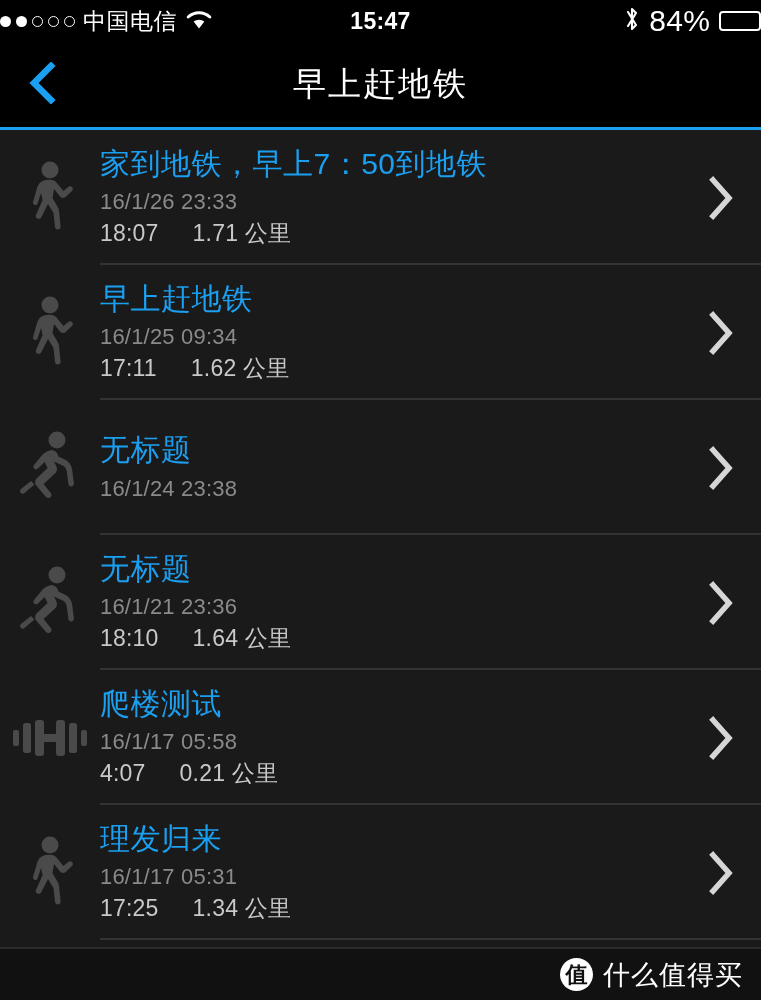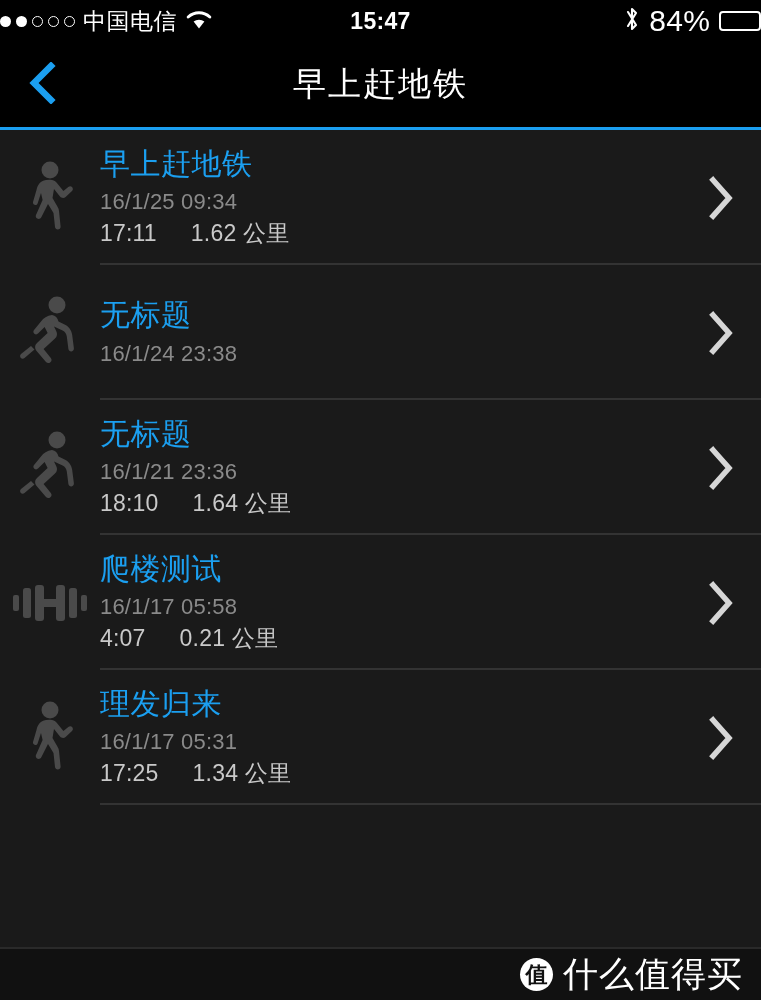--- a/index.html
+++ b/index.html
@@ -214,21 +214,21 @@
     background: #ffffff;
     color: #111111;
     font-size: 22px;
     line-height: 33px;
     text-align: center;
     font-weight: bold;
     margin-right: 10px;
   }
   .wm-text {
     color: #ffffff;
-    font-size: 35px;
+    font-size: 27px;
     letter-spacing: 1px;
   }
 </style>
 </head>
 <body>
 
 <div class="status-bar">
   <div class="status-left">
     <div class="signal-dots">
       <span class="dot filled"></span>
@@ -275,20 +275,42 @@
 
 <div class="list" id="activity-list">
     <div class="activity-row">
       <div class="row-icon">
         <svg width="56" height="74" viewBox="0 0 56 74">
           <circle cx="28" cy="9" r="8.5" fill="#4a4a4a"></circle>
           <path d="M24 19 C18 20 15.5 24 14.5 29 L11 41 C10.4 44 14.6 45.4 15.6 42.4 L19 32 L20.6 39 L14 54 C12.6 57.4 17.6 59.6 19.3 56.2 L26 43 L31.5 52 L33 66 C33.4 69.6 39 69 38.6 65.4 L37 50 C36.9 48.6 36.5 47.4 35.8 46.2 L30.5 37 L32 28 L38 35.5 C39.4 37.2 42 37.5 43.6 36 L50 30 C52.5 27.6 49.3 23.6 46.6 25.8 L41.4 30 L34.5 21.5 C32.6 19.4 30.4 18.6 27.5 18.8 Z" fill="#4a4a4a"></path>
         </svg>
       </div>
       <div class="row-body">
+        <div class="row-title">家到地铁，早上7：50到地铁</div>
+        <div class="row-date">16/1/26 23:33</div>
+        <div class="row-stats">
+          <span>18:07</span>
+          <span>1.71 公里</span>
+        </div>
+      </div>
+      <div class="row-chevron">
+        <svg width="26" height="44" viewBox="0 0 26 44">
+          <path d="M5 4 L21 22 L5 40" stroke="#d6d6d6" stroke-width="5.5" fill="none" stroke-linecap="square"></path>
+        </svg>
+      </div>
+      <div class="divider"></div>
+    </div>
+    <div class="activity-row">
+      <div class="row-icon">
+        <svg width="56" height="74" viewBox="0 0 56 74">
+          <circle cx="28" cy="9" r="8.5" fill="#4a4a4a"></circle>
+          <path d="M24 19 C18 20 15.5 24 14.5 29 L11 41 C10.4 44 14.6 45.4 15.6 42.4 L19 32 L20.6 39 L14 54 C12.6 57.4 17.6 59.6 19.3 56.2 L26 43 L31.5 52 L33 66 C33.4 69.6 39 69 38.6 65.4 L37 50 C36.9 48.6 36.5 47.4 35.8 46.2 L30.5 37 L32 28 L38 35.5 C39.4 37.2 42 37.5 43.6 36 L50 30 C52.5 27.6 49.3 23.6 46.6 25.8 L41.4 30 L34.5 21.5 C32.6 19.4 30.4 18.6 27.5 18.8 Z" fill="#4a4a4a"></path>
+        </svg>
+      </div>
+      <div class="row-body">
         <div class="row-title">早上赶地铁</div>
         <div class="row-date">16/1/25 09:34</div>
         <div class="row-stats">
           <span>17:11</span>
           <span>1.62 公里</span>
         </div>
       </div>
       <div class="row-chevron">
         <svg width="26" height="44" viewBox="0 0 26 44">
           <path d="M5 4 L21 22 L5 40" stroke="#d6d6d6" stroke-width="5.5" fill="none" stroke-linecap="square"></path>

